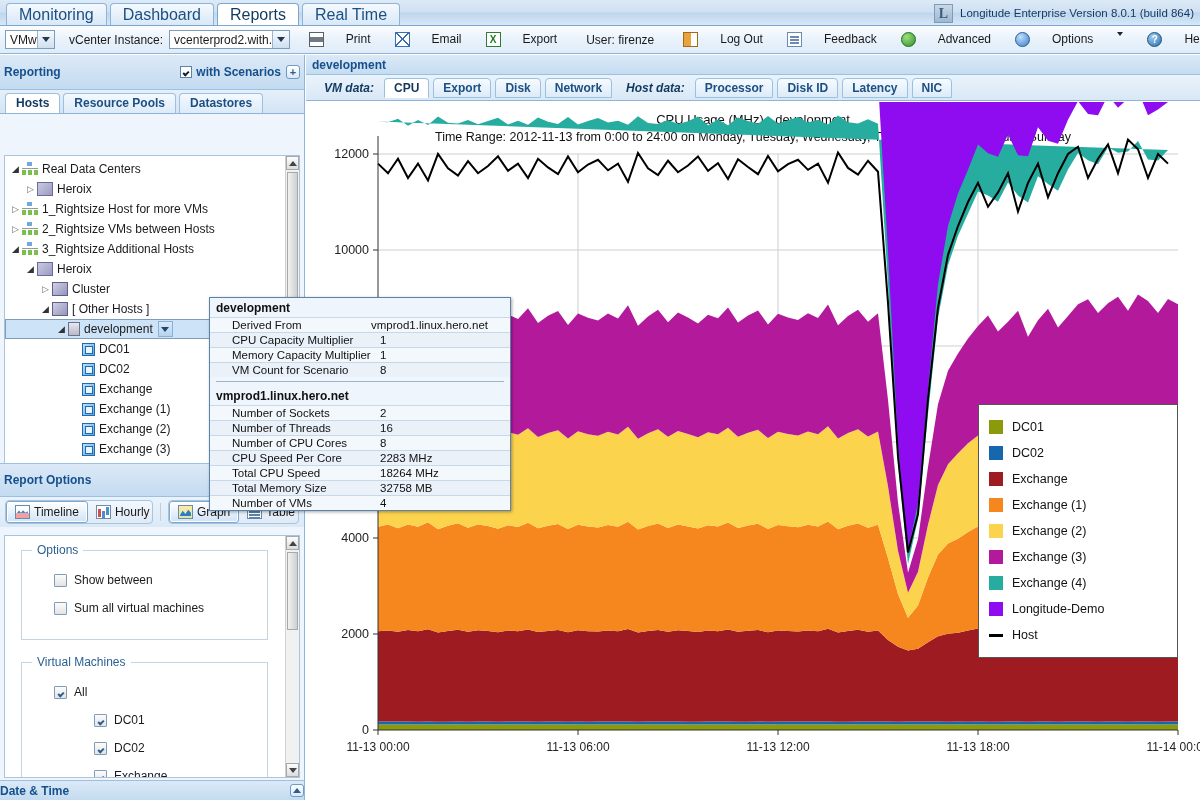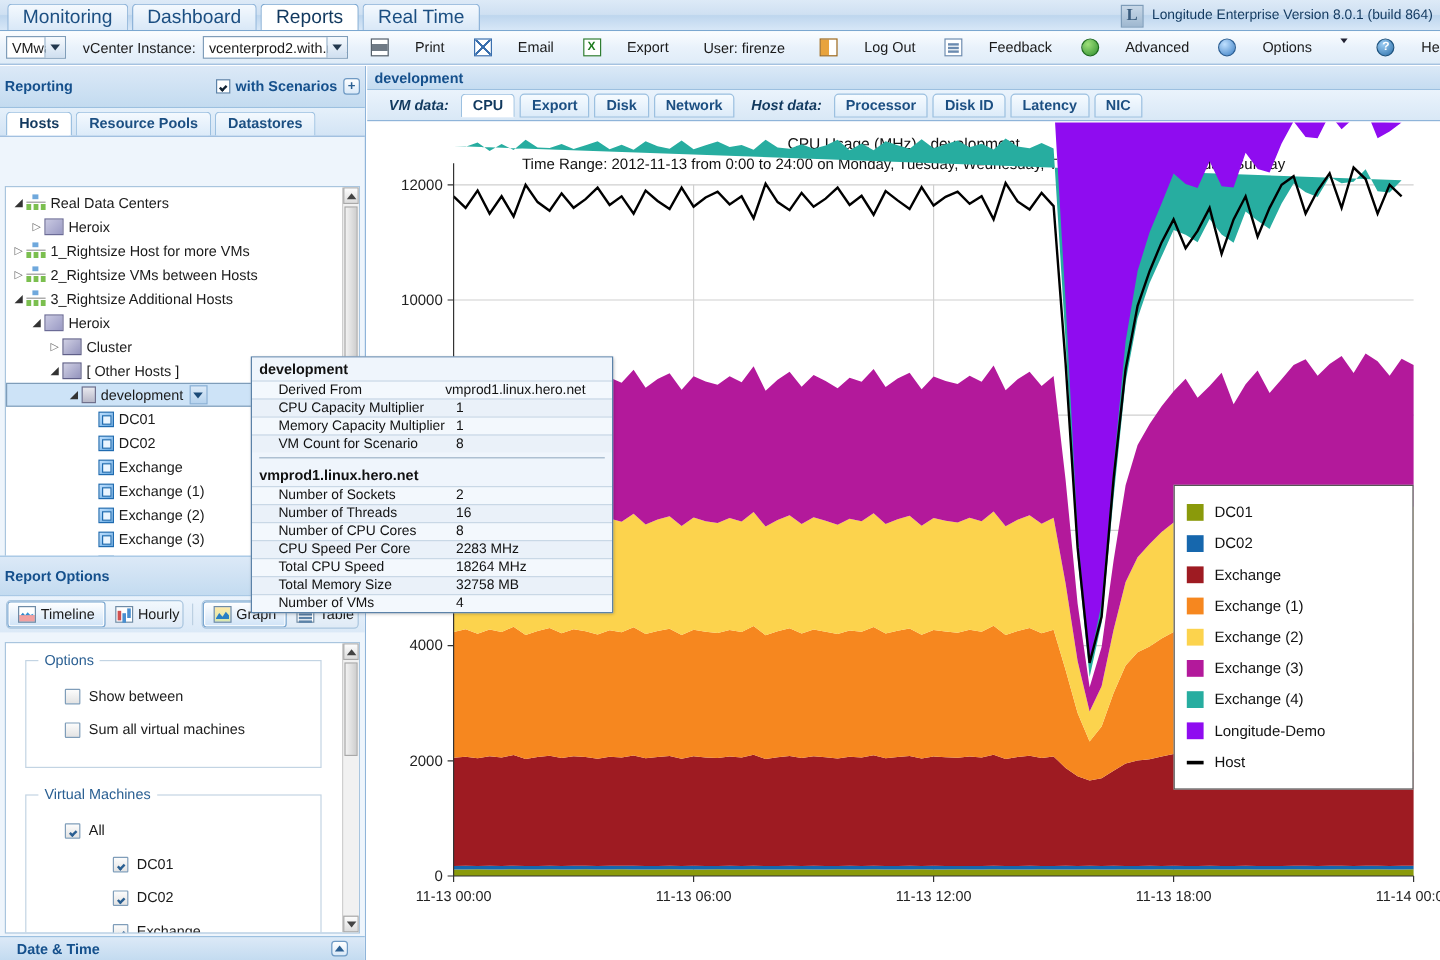--- a/index.html
+++ b/index.html
@@ -166,21 +166,21 @@
   .fieldset > .lg{position:absolute;top:-8px;left:10px;background:#fff;padding:0 5px;
     color:#2a5f92;font-size:12px;}
   .crow{display:flex;align-items:center;gap:7px;height:22px;margin:6px 0 6px 22px;font-size:12px;}
   .crow.ind{margin-left:62px;}
   .cb{width:13px;height:13px;border:1px solid #7f9db9;background:linear-gradient(to bottom,#fcfcfc,#e3e3e3);
     flex:none;position:relative;border-radius:1px;}
   .cb.on:after{content:"";position:absolute;left:3px;top:5px;width:4px;height:2px;
     border-left:2px solid #2a5f92;border-bottom:2px solid #2a5f92;transform:rotate(-45deg);}
   .datetime{position:absolute;left:0;right:0;bottom:0;height:20px;
     background:linear-gradient(to bottom,#dce9f7,#c3dbf0);border-top:1px solid #9cc0e0;
-    display:flex;align-items:center;padding:0 14px;font-weight:bold;color:#15508c;overflow:hidden;}
+    display:flex;align-items:center;padding:0 0;font-weight:bold;color:#15508c;overflow:hidden;}
   .collapse{margin-left:auto;width:14px;height:13px;border:1px solid #6f9ac4;border-radius:3px;
     background:linear-gradient(to bottom,#ffffff,#d9e9f8);display:flex;align-items:center;justify-content:center;}
   .collapse i{border-left:4px solid transparent;border-right:4px solid transparent;border-bottom:5px solid #2b5f92;}
   
   .right{position:absolute;left:306px;top:55px;right:0;bottom:0;background:#fff;}
   .rhead{height:20px;background:linear-gradient(to bottom,#dbe9f7,#c5dcf1);
     border-bottom:1px solid #9cc0e0;display:flex;align-items:center;padding:0 6px;
     font-weight:bold;color:#15508c;font-size:12px;}
   .rtabs{height:26px;background:linear-gradient(to bottom,#eaf3fc,#d9e8f6);
     border-bottom:1px solid #8fb4d9;display:flex;align-items:center;gap:4px;padding:0 8px;}

